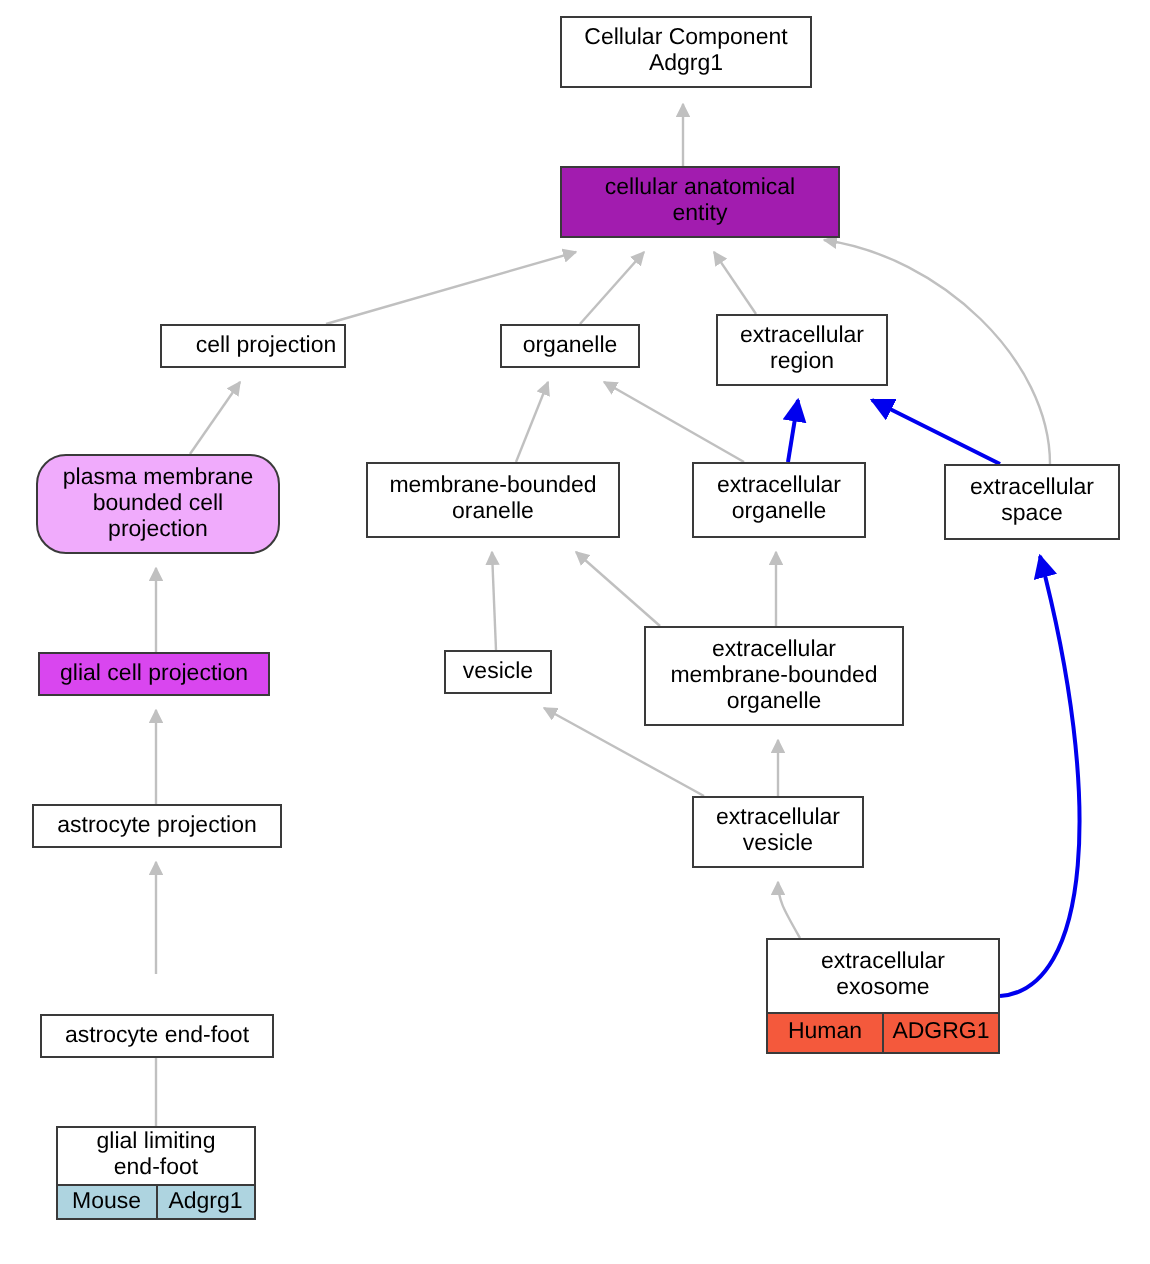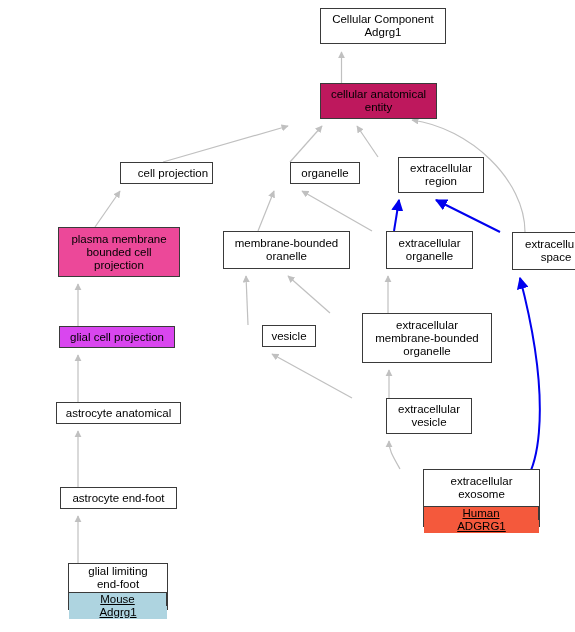--- a/index.html
+++ b/index.html
@@ -23,40 +23,37 @@
     pointer-events: none;
   }
   .node {
     position: absolute;
     box-sizing: border-box;
     border: 1.2px solid #3a3a3a;
     background: #ffffff;
     display: flex;
     flex-direction: column;
     z-index: 5;
-    margin-left: 40px;
   }
   .node-title {
     flex: 1 1 auto;
     display: flex;
     align-items: center;
     justify-content: center;
     text-align: center;
     font-size: 11.5px;
     color: #000000;
     line-height: 13px;
     padding: 1px 3px;
     white-space: pre-line;
   }
   .node-gene-row {
     display: flex;
-    flex-direction: column;
     border-top: 1.2px solid #3a3a3a;
     height: 19px;
-    text-decoration: underline;
   }
   .gene-cell {
     flex: 1 1 50%;
     display: flex;
     align-items: center;
     justify-content: center;
     font-size: 11.5px;
     color: #000000;
     line-height: 13px;
   }
@@ -101,35 +98,35 @@
         <path d="M 400,469 C 392,455 389,450 389,441" fill="none" stroke="#c0c0c0" stroke-width="1.2" marker-end="url(#arrow-default)"></path>
         <path d="M 500,498 C 545,495 552,400 520,278" fill="none" stroke="#0000ee" stroke-width="2" marker-end="url(#arrow-highlight)"></path>
       </g>
   </svg>
 
   <div id="nodes-group">
       <div class="node" style="left: 280px; top: 8px; width: 126px; height: 36px; border-color: rgb(58, 58, 58); background: rgb(255, 255, 255);">
         <div class="node-title">Cellular Component
 Adgrg1</div>
       </div>
-      <div class="node" style="left: 280px; top: 83px; width: 117px; height: 36px; border-color: rgb(58, 58, 58); background: #be185d;">
+      <div class="node" style="left: 280px; top: 83px; width: 140px; height: 36px; border-color: rgb(58, 58, 58); background: #a21caf;">
         <div class="node-title">cellular anatomical
 entity</div>
       </div>
       <div class="node" style="left: 80px; top: 162px; width: 93px; height: 22px; border-color: rgb(58, 58, 58); background: rgb(255, 255, 255); padding-left: 13px;">
         <div class="node-title">cell projection</div>
       </div>
       <div class="node" style="left: 250px; top: 162px; width: 70px; height: 22px; border-color: rgb(58, 58, 58); background: rgb(255, 255, 255);">
         <div class="node-title">organelle</div>
       </div>
       <div class="node" style="left: 358px; top: 157px; width: 86px; height: 36px; border-color: rgb(58, 58, 58); background: rgb(255, 255, 255);">
         <div class="node-title">extracellular
 region</div>
       </div>
-      <div class="node" style="left: 18px; top: 227px; width: 122px; height: 50px; border-color: rgb(58, 58, 58); background: #ec4899;">
+      <div class="node" style="left: 18px; top: 227px; width: 122px; height: 50px; border-color: rgb(58, 58, 58); background: #f0abfc; border-radius: 15px;">
         <div class="node-title">plasma membrane
 bounded cell
 projection</div>
       </div>
       <div class="node" style="left: 183px; top: 231px; width: 127px; height: 38px; border-color: rgb(58, 58, 58); background: rgb(255, 255, 255);">
         <div class="node-title">membrane-bounded
 oranelle</div>
       </div>
       <div class="node" style="left: 346px; top: 231px; width: 87px; height: 38px; border-color: rgb(58, 58, 58); background: rgb(255, 255, 255);">
         <div class="node-title">extracellular
@@ -156,23 +153,23 @@
 exosome</div>
         <div class="node-gene-row" style="border-top-color: rgb(58, 58, 58);">
           <div class="gene-cell left" style="background: rgb(244, 89, 60); border-right-color: rgb(58, 58, 58);">Human</div>
           <div class="gene-cell" style="background: rgb(244, 89, 60);">ADGRG1</div>
         </div>
       </div>
       <div class="node" style="left: 19px; top: 326px; width: 116px; height: 22px; border-color: rgb(58, 58, 58); background: #d946ef;">
         <div class="node-title">glial cell projection</div>
       </div>
       <div class="node" style="left: 16px; top: 402px; width: 125px; height: 22px; border-color: rgb(58, 58, 58); background: rgb(255, 255, 255);">
-        <div class="node-title">astrocyte anatomical</div>
+        <div class="node-title">astrocyte projection</div>
       </div>
-      <div class="node" style="left: 20px; top: 487px; width: 117px; height: 22px; border-color: rgb(58, 58, 58); background: rgb(255, 255, 255);">
+      <div class="node" style="left: 20px; top: 507px; width: 117px; height: 22px; border-color: rgb(58, 58, 58); background: rgb(255, 255, 255);">
         <div class="node-title">astrocyte end-foot</div>
       </div>
       <div class="node" style="left: 28px; top: 563px; width: 100px; height: 47px; border-color: rgb(58, 58, 58); background: rgb(255, 255, 255);">
         <div class="node-title">glial limiting
 end-foot</div>
         <div class="node-gene-row" style="border-top-color: rgb(58, 58, 58);">
           <div class="gene-cell left" style="background: rgb(174, 212, 224); border-right-color: rgb(58, 58, 58);">Mouse</div>
           <div class="gene-cell" style="background: rgb(174, 212, 224);">Adgrg1</div>
         </div>
       </div>

